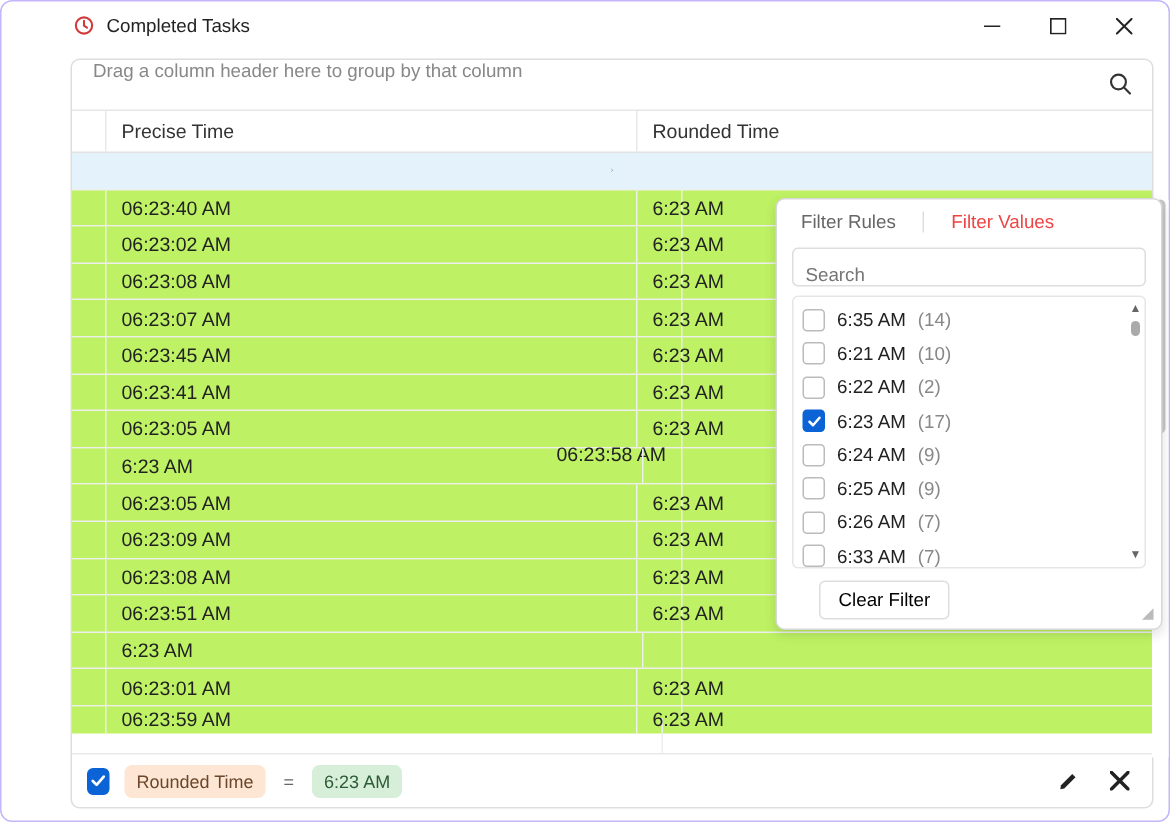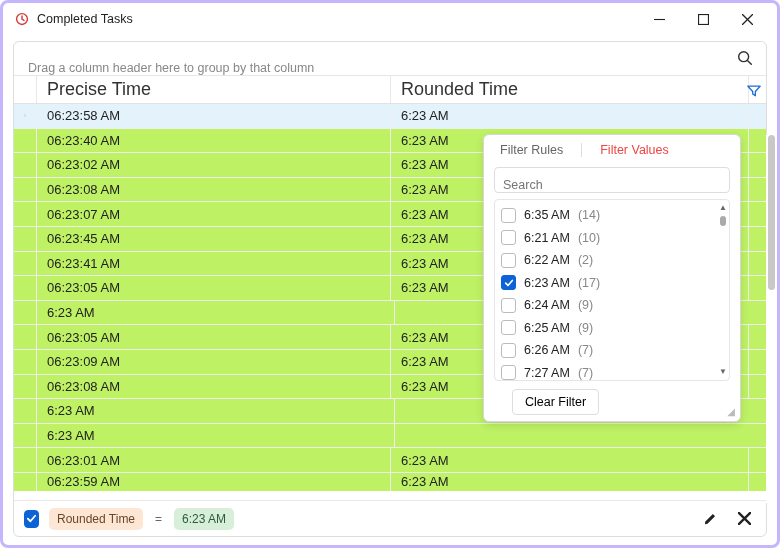--- a/index.html
+++ b/index.html
@@ -8,26 +8,27 @@
       font-size: 13px;
       color: #222;
       background: #fff;
       width: 780px;
       height: 548px;
       overflow: hidden;
     }
     .window {
       width: 780px;
       height: 548px;
-      border: 3px solid #c4b5fd;
+      border: 1px solid #c4b5fd;
       border-radius: 8px;
       position: relative;
       background: #fff;
       display: flex;
       flex-direction: column;
+      padding-left: 36px;
     }
     .titlebar {
       height: 32px;
       display: flex;
       align-items: center;
       padding: 0 8px 0 12px;
       border-top-left-radius: 8px;
       border-top-right-radius: 8px;
     }
     .title-icon {
@@ -55,38 +56,38 @@
       border: 1px solid #ddd;
       border-radius: 6px;
       display: flex;
       flex-direction: column;
       position: relative;
       overflow: hidden;
     }
     .group-panel {
       height: 34px;
       display: flex;
-      align-items: flex-end;
+      align-items: flex-start;
       padding: 0 14px;
       color: #888;
       font-size: 12.5px;
       border-bottom: 1px solid #e6e6e6;
       position: relative;
     }
     .group-panel .search-icon {
       position: absolute;
       right: 12px;
       top: 7px;
       color: #444;
     }
     .grid-header {
       height: 28px;
       display: flex;
       border-bottom: 1px solid #e2e2e2;
-      font-size: 18px;
+      font-size: 13px;
       color: #333;
       align-items: stretch;
     }
     .hcell {
       display: flex;
       align-items: center;
       padding: 0 10px;
       border-right: 1px solid #e8e8e8;
       position: relative;
     }
@@ -105,21 +106,21 @@
       overflow-y: hidden;
       position: relative;
     }
     .row {
       height: 24.6px;
       display: flex;
       align-items: center;
       border-bottom: 1px solid #eee;
       background: #bef264;
     }
-    .row.selected { background: #e4f2fb; }
+    .row.selected { background: #e4f2fb; flex-direction: column; }
     .cell {
       padding: 0 10px;
       height: 100%;
       display: flex;
       align-items: center;
       border-right: 1px solid transparent;
     }
     .cell.expand { width: 23px; flex: 0 0 23px; justify-content: center; color: #888; border-right: 1px solid #eee; }
     .cell.precise { flex: 0 0 354px; border-right: 1px solid #eee; }
     .cell.rounded { flex: 0 0 358px; border-right: 1px solid #eee; }
@@ -414,20 +415,21 @@
             <div class="cell tail"></div>
           </div>
           <div class="row">
             <div class="cell expand"></div>
             <div class="cell precise">06:23:08 AM</div>
             <div class="cell rounded">6:23 AM</div>
             <div class="cell tail"></div>
           </div>
           <div class="row">
             <div class="cell expand"></div>
+            <div class="cell precise">06:23:51 AM</div>
             <div class="cell rounded">6:23 AM</div>
             <div class="cell tail"></div>
           </div>
           <div class="row">
             <div class="cell expand"></div>
             <div class="cell rounded">6:23 AM</div>
             <div class="cell tail"></div>
           </div>
           <div class="row">
             <div class="cell expand"></div>
@@ -515,21 +517,21 @@
               <span>6:25 AM </span>
               <span class="count">(9)</span>
             </div>
             <div class="filter-item">
               <span class="chk"></span>
               <span>6:26 AM </span>
               <span class="count">(7)</span>
             </div>
             <div class="filter-item">
               <span class="chk"></span>
-              <span>7:27 AM </span>
+              <span>6:33 AM </span>
               <span class="count">(7)</span>
             </div>
           </div>
         <div class="filter-list-scroll">
           <span class="arrow-tri">▲</span>
           <span class="mini-thumb"></span>
           <span class="arrow-tri">▼</span>
         </div>
       </div>
       <button class="clear-filter-btn">Clear Filter</button>

